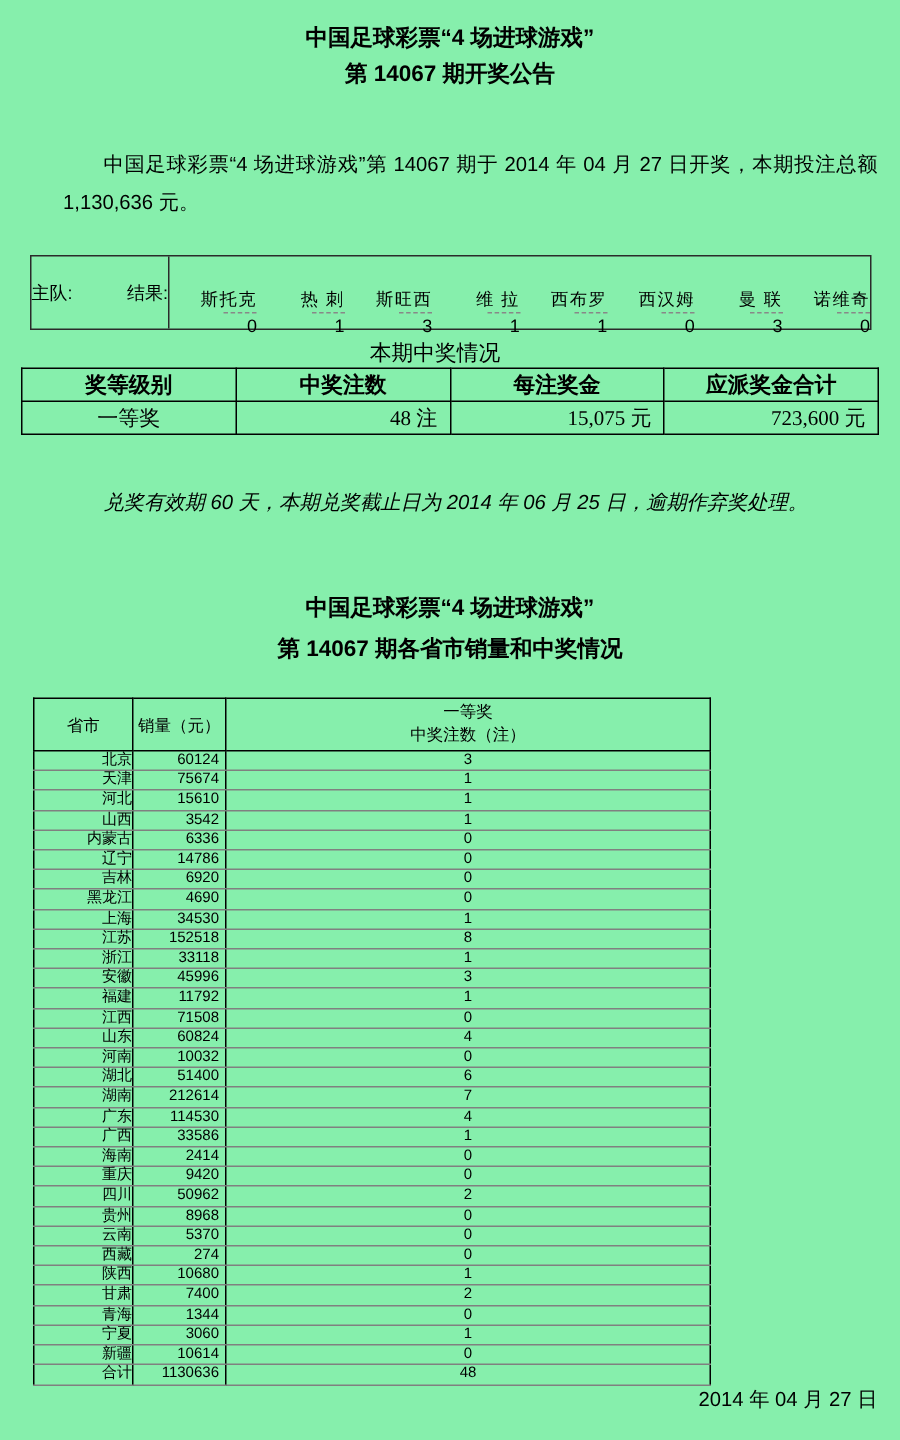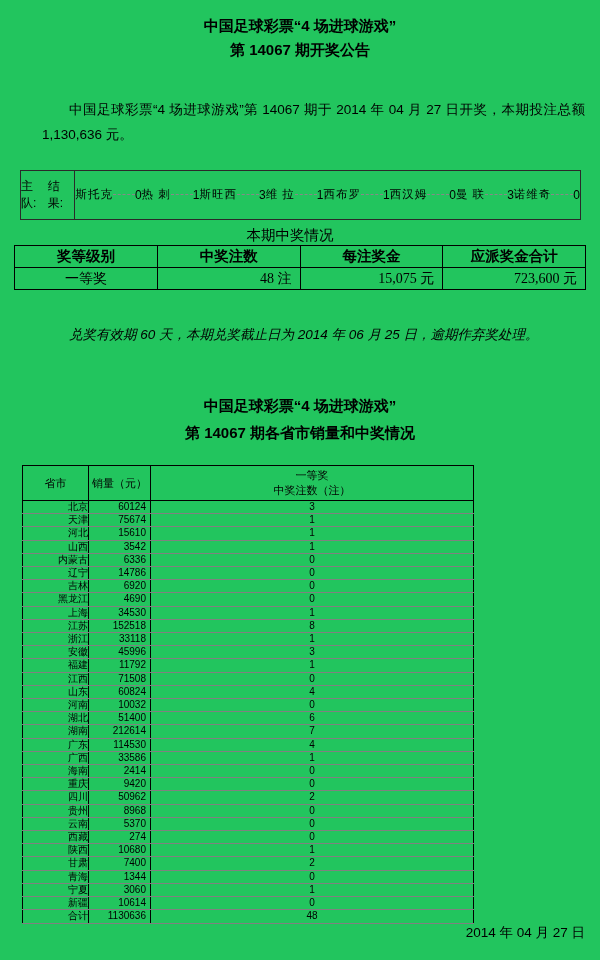--- a/index.html
+++ b/index.html
@@ -1,30 +1,30 @@
 <!DOCTYPE html>
 <html><head>
 <meta charset="utf-8">
 <style>
   html,body{margin:0;padding:0;background:#fff;}
   body{width:600px;height:960px;font-family:"Liberation Sans","DejaVu Sans",sans-serif;color:#000;}
-  .page{position:relative;width:600px;height:960px;background:#22c55e;overflow:hidden;}
+  .page{position:relative;width:600px;height:960px;background:#86efac;overflow:hidden;}
   .title{position:absolute;left:0;width:600px;font-weight:bold;font-size:15px;line-height:24px;text-align:center;}
   .title1{top:14px;}
   .title2{top:392px;line-height:27px;}
 
   .para{position:absolute;left:42px;width:543px;font-size:13.5px;line-height:25px;text-indent:2em;margin:0;text-align:justify;}
   .para1{top:97px;}
   .para2{top:322px;font-style:italic;}
 
   
   .match-table{position:absolute;top:170px;left:20px;width:561px;height:50px;border:1px solid #2a2a2a;display:flex;box-sizing:border-box;}
   .match-labels{width:92px;border-right:1px solid #2a2a2a;display:flex;flex-direction:row;justify-content:space-between;align-items:center;padding:6px 0;box-sizing:border-box;font-size:12px;}
   .match-cols{flex:1;display:flex;}
-  .match-col{flex:1;display:flex;flex-direction:row;justify-content:space-between;align-items:center;padding:5px 0 6px 0;box-sizing:border-box;}
+  .match-col{flex:1;display:flex;flex-direction:column;justify-content:space-between;align-items:flex-end;padding:5px 0 6px 0;box-sizing:border-box;margin-top:16px;}
   .team-name{font-size:11.5px;letter-spacing:1px;white-space:nowrap;}
   .dash{width:22px;height:0;border-top:1.5px dashed #888;margin:1px 0;}
   .team-result{font-size:12px;}
 
   .section-heading{position:absolute;top:226px;left:0;width:580px;text-align:center;font-weight:normal;font-size:14.5px;}
 
   
   .prize-table{position:absolute;top:245px;left:14px;width:572px;border-collapse:collapse;table-layout:fixed;font-family:"Liberation Serif","DejaVu Serif",serif;font-size:14px;}
   .prize-table th,.prize-table td{border:1px solid #000;height:21px;padding:0;}
   .prize-table th{font-weight:bold;text-align:center;font-size:14.5px;}

